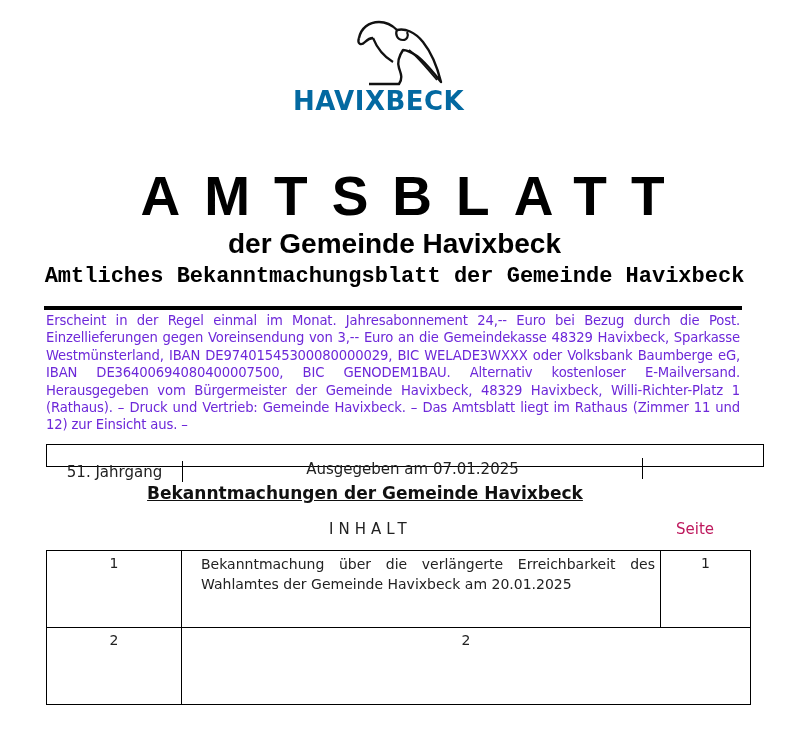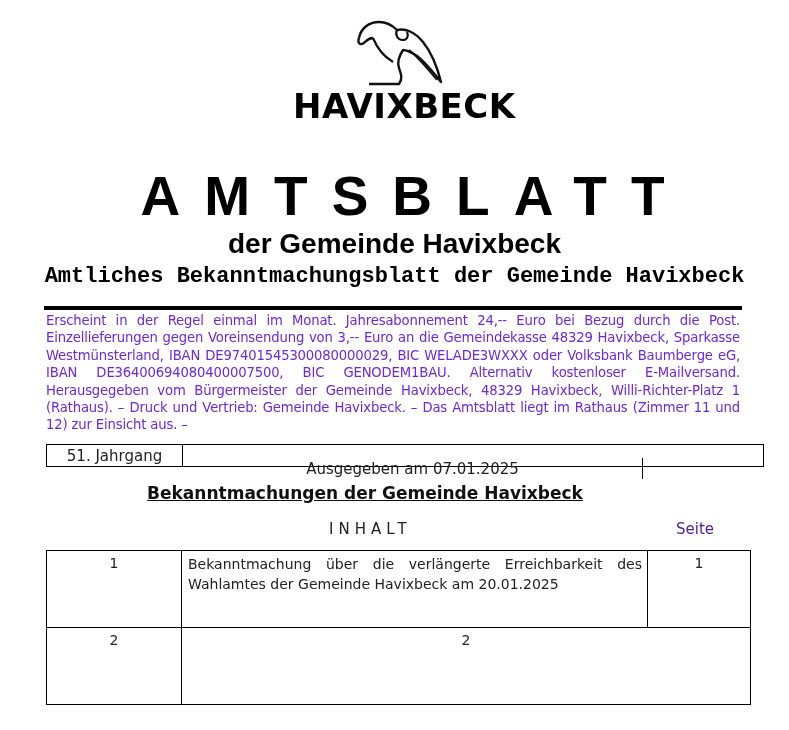--- a/index.html
+++ b/index.html
@@ -1,37 +1,37 @@
 <!DOCTYPE html>
 <html><head>
 <meta charset="utf-8">
 <style>
   html, body { margin:0; padding:0; background:#ffffff; }
   body { width:789px; height:730px; position:relative; overflow:hidden; color:#111; font-family:"DejaVu Sans", sans-serif; }
   .logo { position:absolute; left:293px; top:16px; width:200px; height:106px; }
   .logo svg { position:absolute; left:60px; top:0; }
-  .logo-text { position:absolute; left:0; top:70px; width:200px; text-align:right; font-family:"DejaVu Sans", sans-serif; font-weight:bold; font-size:34px; letter-spacing:0.5px; color:#000000; }
+  .logo-text { position:absolute; left:0; top:70px; width:200px; text-align:left; font-family:"DejaVu Sans", sans-serif; font-weight:bold; font-size:26px; letter-spacing:0.5px; color:#0369a1; }
   .title { position:absolute; left:0; width:789px; text-align:center; font-weight:bold; color:#000; }
   .t1 { top:164px; font-size:55px; letter-spacing:24px; padding-left:20px; font-family:"Liberation Sans", sans-serif; }
   .t2 { top:228px; font-size:28px; font-family:Liberation Sans, sans-serif; }
   .t3 { top:264px; font-size:22px; font-family:Liberation Mono, monospace; }
   .rule { position:absolute; left:44px; top:306px; width:698px; height:4px; background:#000; }
   .info { position:absolute; left:46px; top:312px; width:694px; font-family:"DejaVu Sans", sans-serif; font-size:13.2px; line-height:17.4px; text-align:justify; color:#6d28d9; letter-spacing:-0.15px; }
   .meta { position:absolute; left:46px; top:444px; width:716px; height:21px; border:1px solid #000; display:flex; font-family:"DejaVu Sans", sans-serif; font-size:15px; color:#222; }
   .meta div { display:flex; align-items:center; justify-content:center; height:21px; }
-  .meta .c1 { width:135px; border-right:1px solid #000; }
+  .meta .c1 { width:135px; border-right:1px solid #000;margin-top:16px; }
   .meta .c2 { width:459px; border-right:1px solid #000;margin-top:13px; }
   .meta .c3 { flex:1; }
   .section { position:absolute; left:0; width:730px; top:483px; text-align:center; font-weight:bold; font-size:17px; text-decoration:underline; font-family:"DejaVu Sans", sans-serif; color:#111; }
   .inhalt { position:absolute; left:309px; top:520px; font-size:15px; letter-spacing:5px; color:#222;margin-left:20px; }
-  .seite { position:absolute; left:676px; top:520px; font-size:15px; color:#4c1d95; }
+  .seite { position:absolute; left:676px; top:520px; font-size:15px; color:#be185d; }
   .toc { position:absolute; left:46px; top:550px; width:703px; border-top:1px solid #000; border-left:1px solid #000; border-right:1px solid #000; border-collapse:collapse; }
   .row { display:flex; height:76px; border-bottom:1px solid #000; }
   .row .num { width:134px; border-right:1px solid #000; text-align:center; padding-top:4px; font-size:14px; color:#222; }
-  .row .desc { width:454px; border-right:1px solid #000; padding:3px 5px 0 6px; font-size:14px; line-height:20px; text-align:justify; color:#222; }
+  .row .desc { width:454px; border-right:1px solid #000; padding:3px 5px 0 6px; font-size:14px; line-height:20px; text-align:justify; color:#222;margin-left:13px; }
   .row .page { flex:1; text-align:center; padding-top:4px; font-size:14px; color:#222; }
 </style>
 </head>
 <body>
 
 <div class="logo">
   <svg width="90" height="72" viewBox="0 0 90 72">
     <path d="M6 22 C8 12 16 6 26 6 C34 6 40 10 44 14 C52 12 62 16 70 26 C78 36 84 50 88 66 C80 56 72 46 64 40 C58 36 54 34 50 34 C46 40 44 46 46 52 C48 58 50 62 46 68 L16 68" fill="none" stroke="#111" stroke-width="2.4" stroke-linejoin="round"></path>
     <path d="M6 22 C4 28 8 30 12 26 C14 24 16 22 20 22" fill="none" stroke="#111" stroke-width="2.4"></path>
     <path d="M20 22 C24 32 30 40 40 46" fill="none" stroke="#111" stroke-width="2.2"></path>

